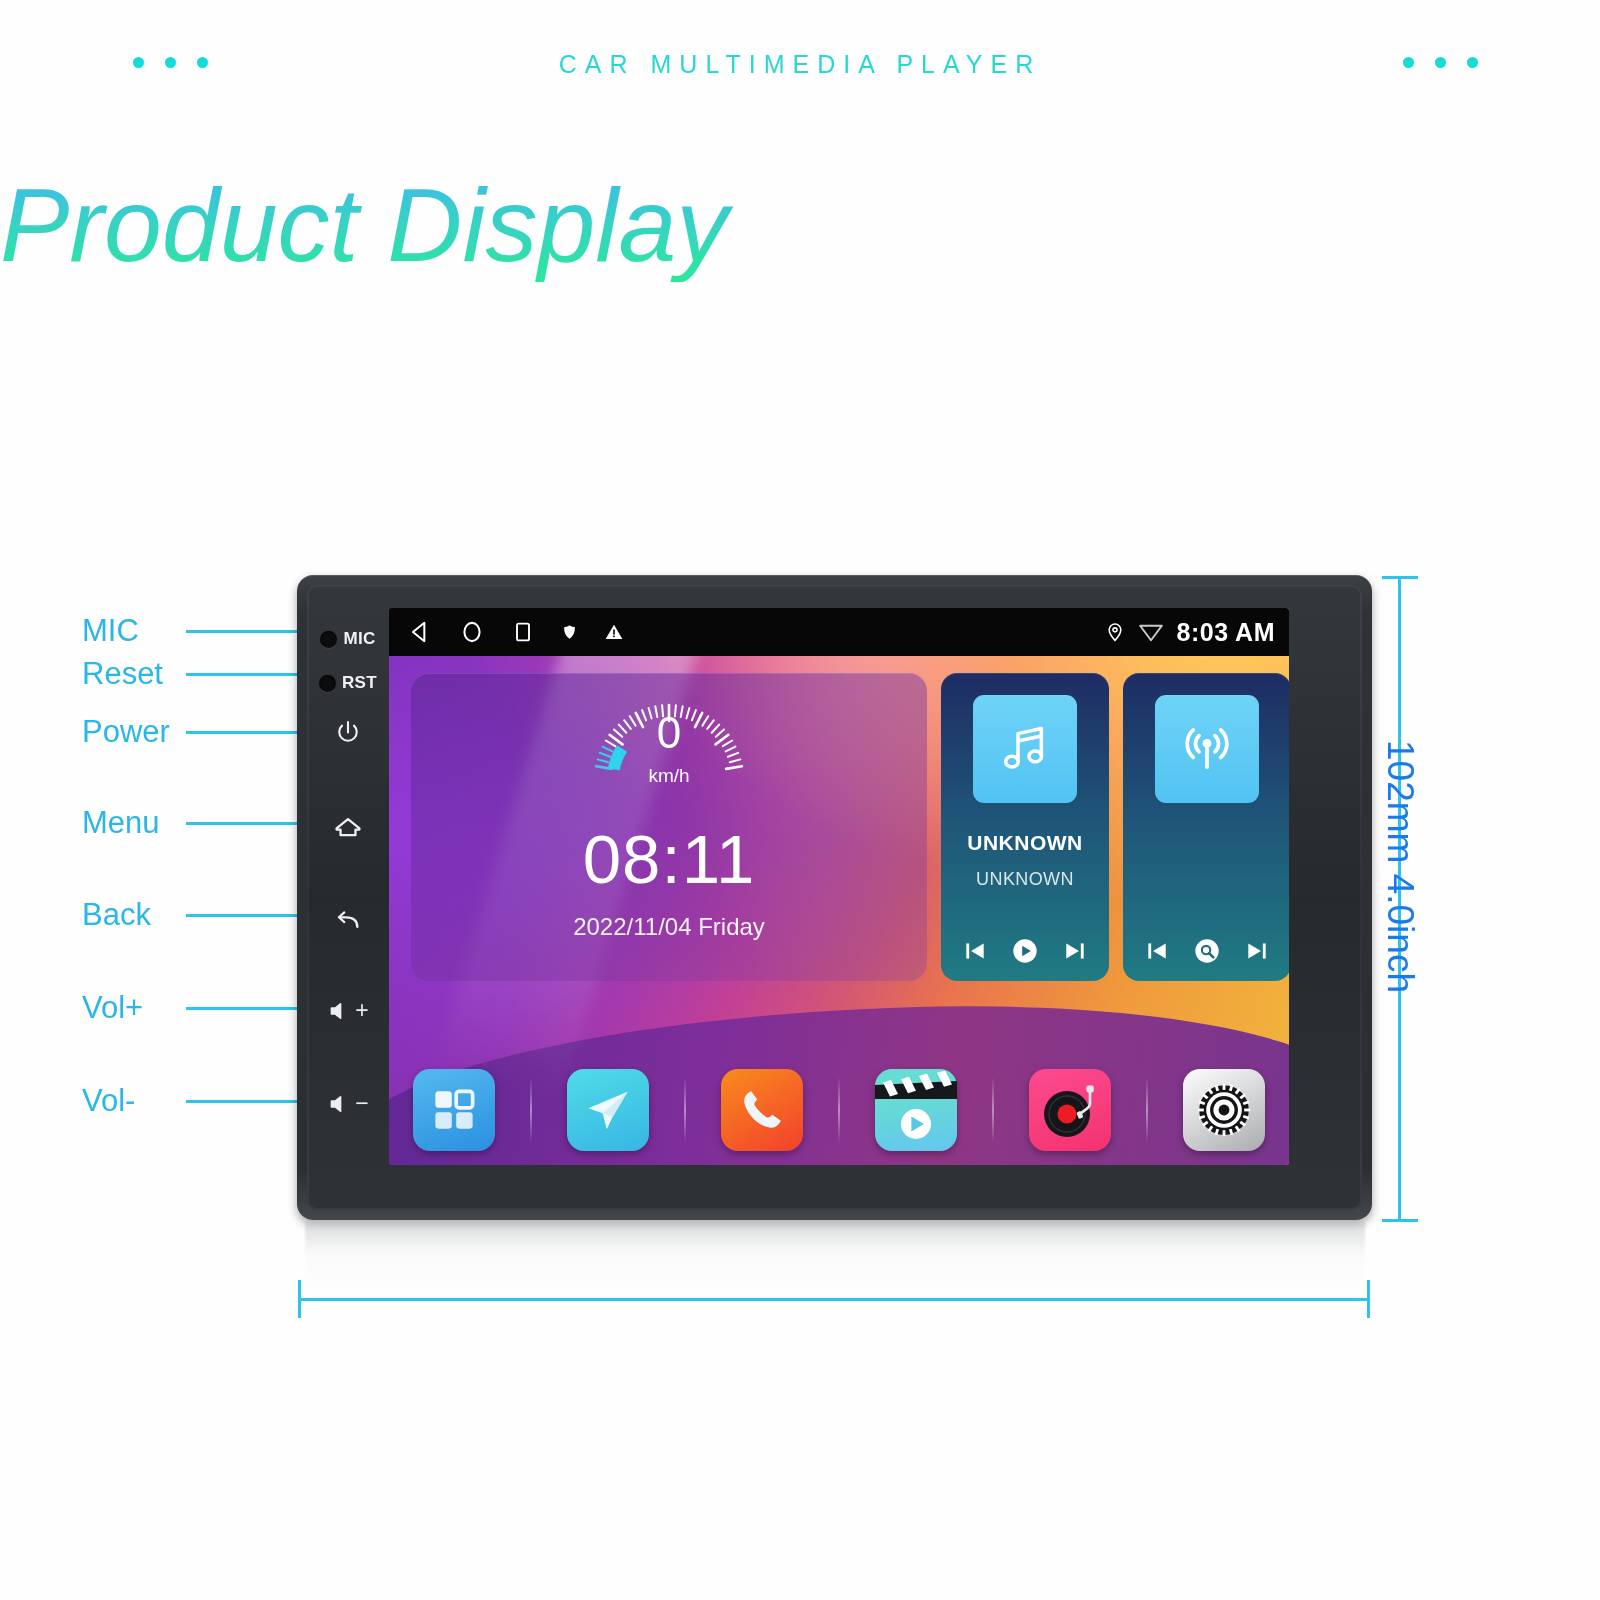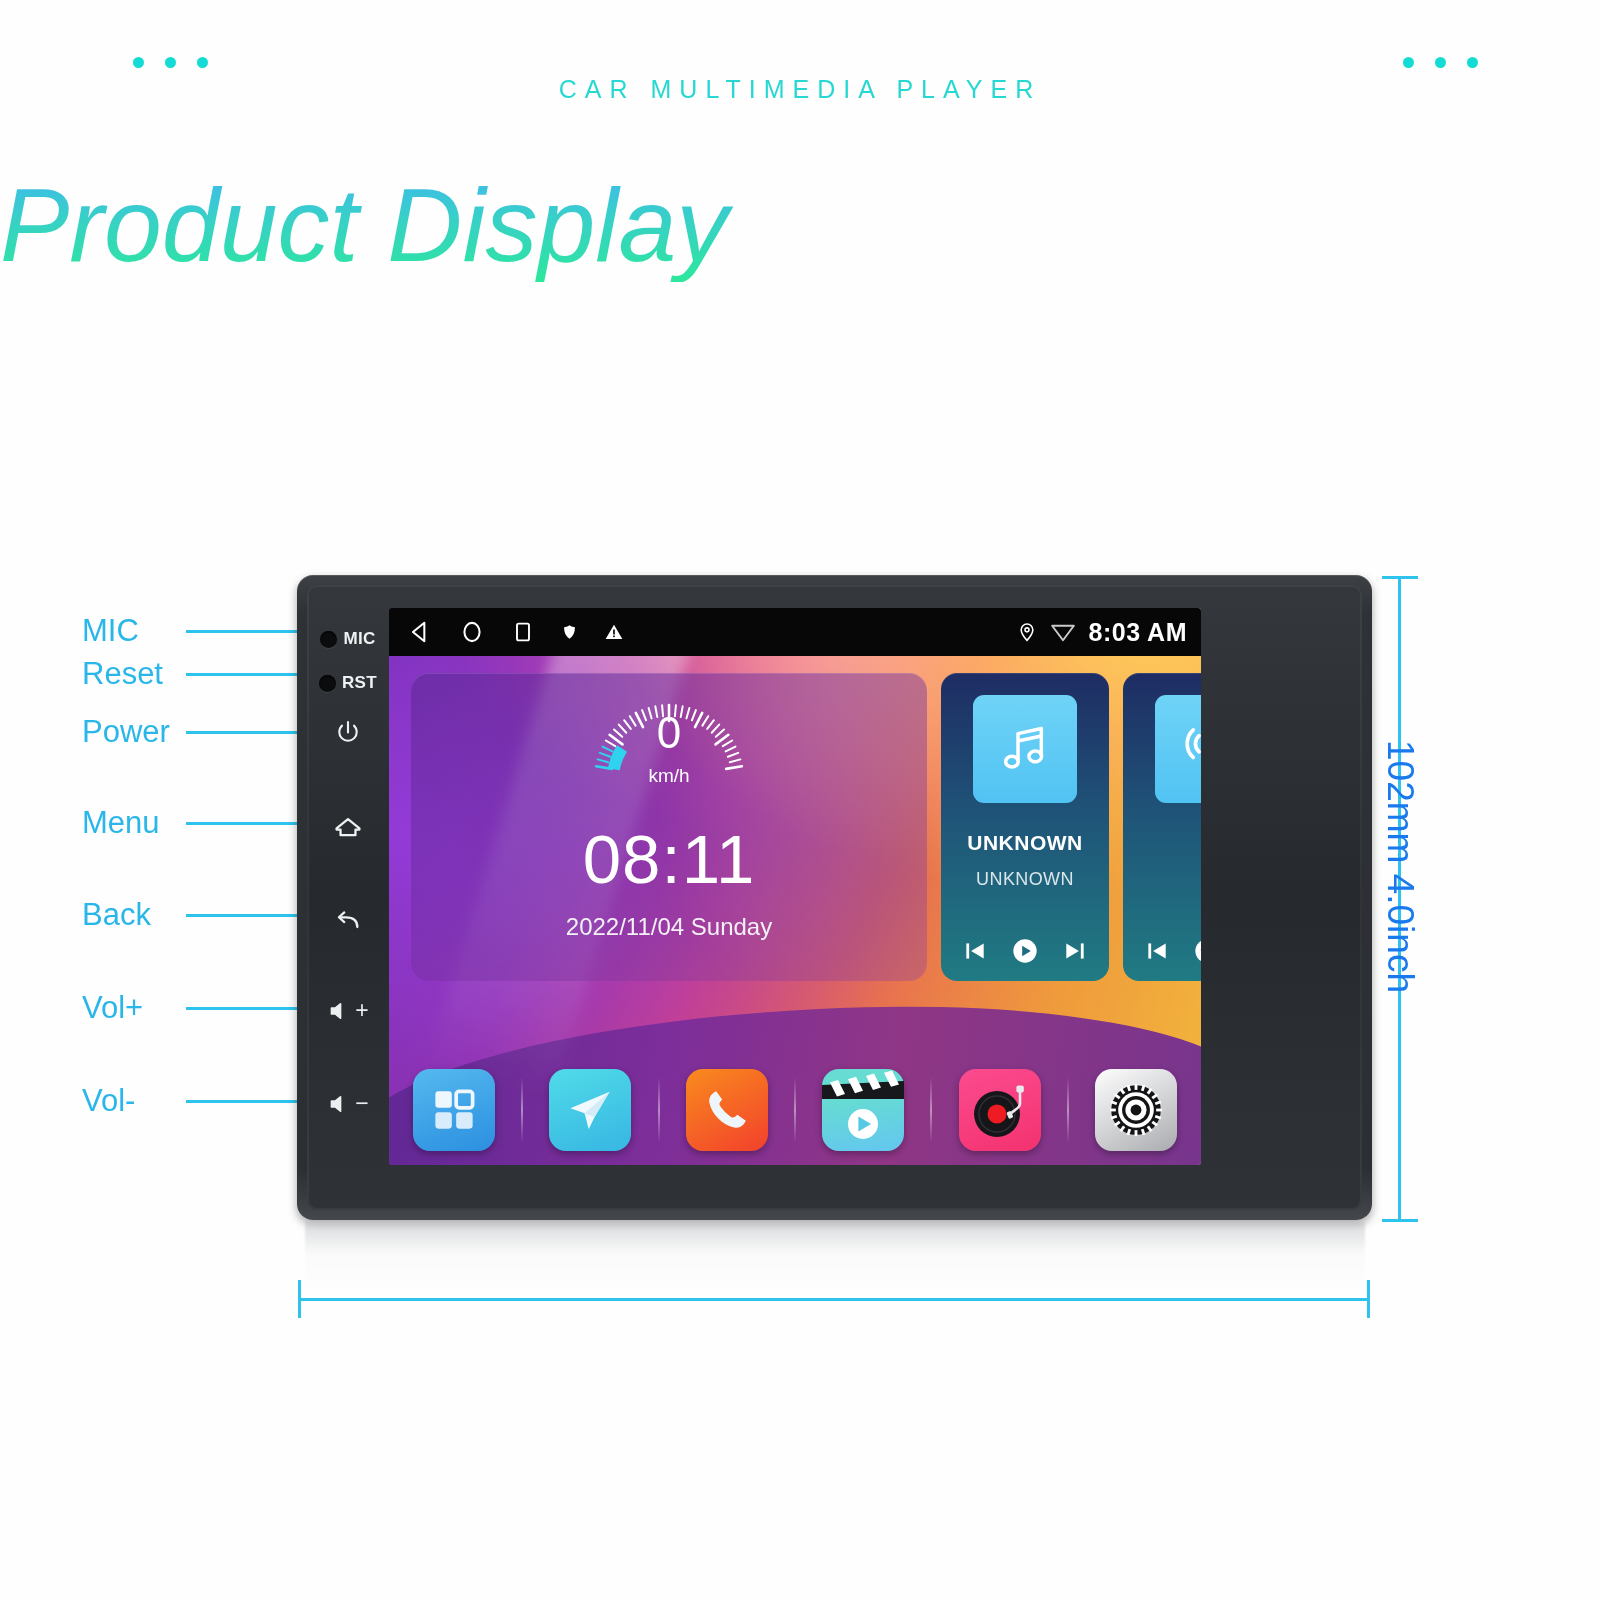--- a/index.html
+++ b/index.html
@@ -10,21 +10,20 @@
     overflow: hidden;
   }
   #stage { position: relative; width: 1600px; height: 1600px; background: #fefefe; }
 
   
   .eyebrow {
     position: absolute; top: 50px; left: 0; width: 1600px;
     text-align: center;
     font-size: 25px; letter-spacing: 8px; font-weight: 400;
     color: #27d8d2;
-    margin-top: 25px;
   }
   .dots { position: absolute; top: 57px; display: flex; gap: 21px; }
   .dots.left { left: 133px; }
   .dots.right { left: 1403px; }
   .dot { width: 11px; height: 11px; border-radius: 50%; background: #14dcd4; }
 
   .title {
     position: absolute; top: 168px; left: 0; width: 1440px;
     text-align: left;
     font-size: 104px; font-weight: 400; line-height: 1.1;
@@ -84,21 +83,21 @@
   }
   .side-btn { position: absolute; left: 0; width: 82px; display: flex; align-items: center; justify-content: center; color: #e7e9ea; }
   .hole-row { display: flex; align-items: center; gap: 6px; }
   .hole { width: 17px; height: 17px; border-radius: 50%; background: #0b0c0d; box-shadow: inset 0 1px 2px rgba(0,0,0,.9), 0 1px 0 rgba(255,255,255,.08); }
   .hole-label { font-size: 17px; font-weight: 700; color: #f0f1f2; letter-spacing: .3px; }
   .vol-txt { font-size: 23px; color: #eceeef; margin-left: 2px; font-weight: 400; }
 
   
   #screen {
     position: relative; margin: 23px 22px 25px 0;
-    width: 812px; height: 557px;
+    width: 900px; height: 557px;
     border-radius: 3px; overflow: hidden;
     background: #120a18;
   }
   #wallpaper {
     position: absolute; inset: 0;
     background:
       radial-gradient(120% 90% at 92% 6%, rgba(255,205,90,.95) 0%, rgba(255,150,60,.0) 52%),
       radial-gradient(95% 80% at 60% 0%, rgba(255,90,150,.85) 0%, rgba(255,90,150,0) 55%),
       radial-gradient(110% 120% at 2% 40%, rgba(150,60,220,.9) 0%, rgba(120,40,190,0) 60%),
       linear-gradient(105deg, #6b2aa8 0%, #8f2f9e 22%, #d2417c 42%, #e8714f 62%, #ef9a3c 80%, #f2b63c 100%);
@@ -347,21 +346,21 @@
                     <path d="M 35.7596123493896 83.31759111665347
      A 50 50 0 0 1 43.0664716027288 64.76804824924865
      L 33.00242478738371 58.23237982906832
      A 62 62 0 0 0 23.941919313243105 81.23381298465031 Z" fill="#2fd3f0"></path>
                   </g>
               </g>
             </svg>
             <div id="gauge-val">0</div>
             <div id="gauge-unit">km/h</div>
             <div id="clock">08:11</div>
-            <div id="date">2022/11/04  Sunday</div>
+            <div id="date">2022/11/04  Friday</div>
           </div>
 
           <div class="media-card">
             <div class="art">
               <svg width="56" height="56" viewBox="0 0 24 24" fill="none" stroke="#ffffff" stroke-width="1.5" stroke-linejoin="round">
                 <path d="M9 17.2 V5.4 L19 3.2 V15"></path>
                 <ellipse cx="6.4" cy="17.4" rx="2.7" ry="2.3"></ellipse>
                 <ellipse cx="16.4" cy="15.2" rx="2.7" ry="2.3"></ellipse>
                 <path d="M9 8.6 L19 6.4"></path>
               </svg>

